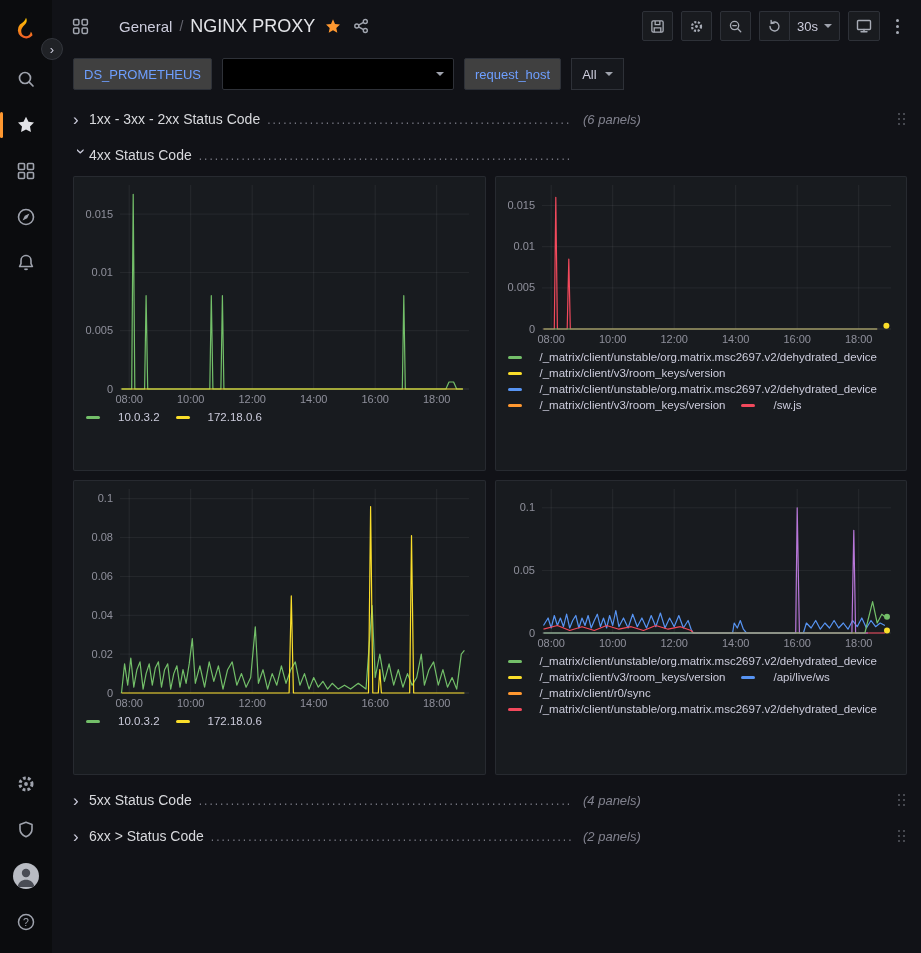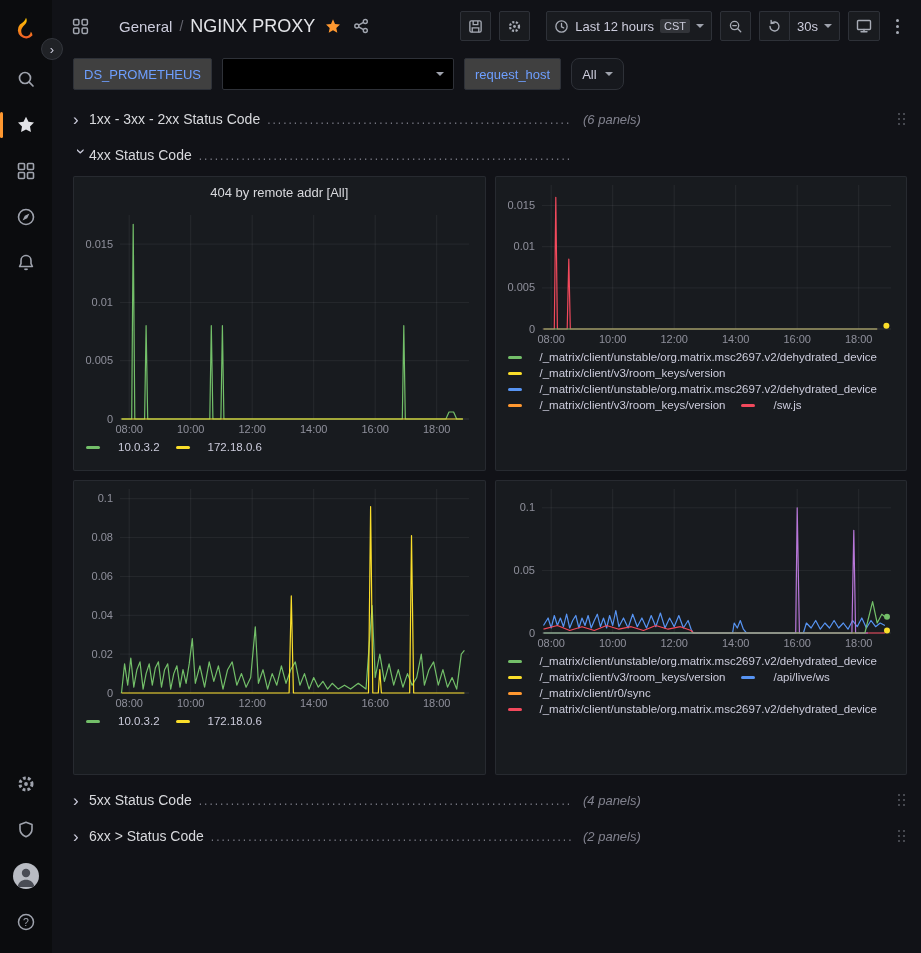--- a/index.html
+++ b/index.html
@@ -65,21 +65,21 @@
   .var-label {
     height:32px; display:flex; align-items:center; padding:0 10px; font-size:13px;
     color:#6e9fff; background:#404040; border:1px solid #2e3138; border-radius:2px; cursor:pointer;
   }
   .var-black {
     width:232px; height:32px; background:#000; border:1px solid #2e3138; border-radius:2px;
     display:flex; align-items:center; justify-content:flex-end; padding:0 9px; cursor:pointer;
   }
   .var-select {
     height:32px; display:flex; align-items:center; gap:8px; padding:0 10px; font-size:13px;
-    color:#ccccdc; background:#16181d; border:1px solid #2e3138; border-radius:8px; cursor:pointer;
+    color:#ccccdc; background:#16181d; border:1px solid #2e3138; border-radius:0; cursor:pointer;
   }
 
   
   .dashboard { flex:1; padding:2px 14px 0 21px; overflow:hidden; }
   .row-header { height:30px; display:flex; align-items:center; margin:4px 0 6px; cursor:pointer; }
   .row-chev { width:16px; font-size:17px; line-height:1; color:#ccccdc; display:inline-block; }
   .row-chev.open { transform:rotate(90deg) translate(1px,0); }
   .row-main { display:flex; align-items:baseline; width:482px; overflow:hidden; }
   .row-title { font-size:14px; font-weight:400; white-space:nowrap; color:#d8d9dd; }
   .row-dots { flex:1; overflow:hidden; white-space:nowrap; letter-spacing:2px; font-size:12px; color:rgba(204,204,220,0.55); margin-left:7px; }
@@ -228,29 +228,20 @@
               <path d="M4.5 14V9.5h7V14"></path>
           </svg>
         </button>
         <button class="tbtn">
           <svg width="15" height="15" viewBox="0 0 20 20" fill="none" stroke="currentColor">
             <circle cx="10" cy="10" r="6" stroke-width="3" stroke-dasharray="2.8 2.1"></circle>
               <circle cx="10" cy="10" r="1.9" fill="currentColor" stroke="none"></circle>
           </svg>
         </button>
 
-        <button class="tbtn" style="margin-left:8px">
-          <svg width="15" height="15" viewBox="0 0 16 16" fill="none" stroke="currentColor" stroke-width="1.4" stroke-linecap="round">
-            <circle cx="8" cy="8" r="6"></circle>
-              <polyline points="8 4.8 8 8.3 10.3 9.5"></polyline>
-          </svg>
-          <span class="lbl">Last 12 hours</span>
-          <span class="badge">CST</span>
-          <span class="caret"></span>
-        </button>
         <button class="tbtn">
           <svg width="15" height="15" viewBox="0 0 16 16" fill="none" stroke="currentColor" stroke-width="1.4" stroke-linecap="round">
             <circle cx="7" cy="7" r="4.4"></circle>
               <line x1="10.4" y1="10.4" x2="13.6" y2="13.6"></line>
               <line x1="5.1" y1="7" x2="8.9" y2="7"></line>
           </svg>
         </button>
         <div class="group">
           <button class="tbtn">
             <svg width="15" height="15" viewBox="0 0 16 16" fill="none" stroke="currentColor" stroke-width="1.5" stroke-linecap="round">
@@ -306,21 +297,20 @@
         <span class="row-chev open">›</span>
         <span class="row-main">
           <span class="row-title">4xx Status Code</span>
           <span class="row-dots">................................................................................</span>
         </span>
       </div>
 
       <div class="panel-grid">
 
         <section class="panel">
-          <div class="panel-title">404 by remote addr [All]</div>
           <div class="chart tall">
               <svg width="399" height="230" xmlns="http://www.w3.org/2000/svg">
                 <line class="grid" x1="49.2" x2="49.2" y1="8" y2="212"></line>
                 <text class="tick" x="49.2" y="226" text-anchor="middle">08:00</text>
                 <line class="grid" x1="110.7" x2="110.7" y1="8" y2="212"></line>
                 <text class="tick" x="110.7" y="226" text-anchor="middle">10:00</text>
                 <line class="grid" x1="172.2" x2="172.2" y1="8" y2="212"></line>
                 <text class="tick" x="172.2" y="226" text-anchor="middle">12:00</text>
                 <line class="grid" x1="233.7" x2="233.7" y1="8" y2="212"></line>
                 <text class="tick" x="233.7" y="226" text-anchor="middle">14:00</text>

